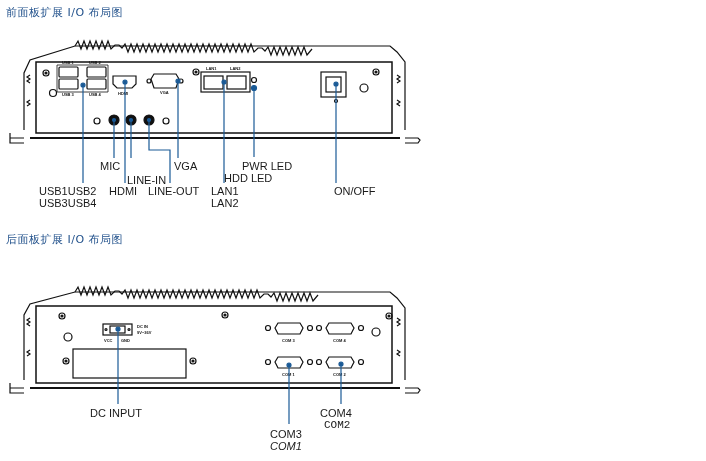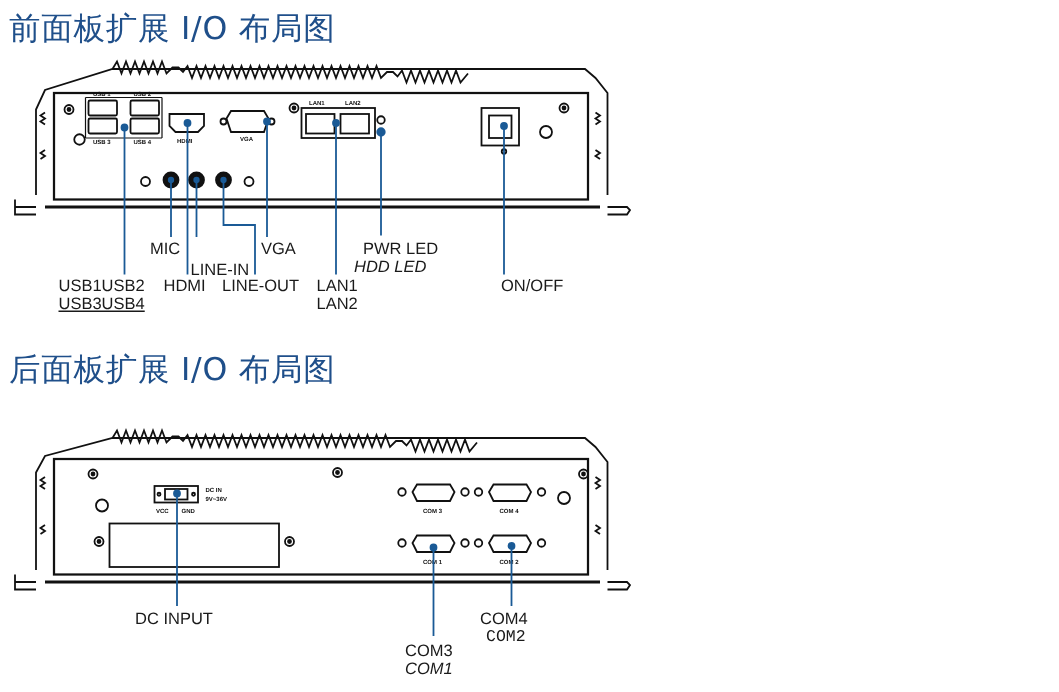--- a/index.html
+++ b/index.html
@@ -1,17 +1,17 @@
 <!DOCTYPE html>
 <html><head>
 <meta charset="utf-8">
 <style>
   html,body{margin:0;padding:0;background:#ffffff;}
   body{width:706px;height:461px;position:relative;overflow:hidden;font-family:"Liberation Sans",sans-serif;}
-  .heading{position:absolute;left:6px;font-size:21px;color:#1f4f8a;font-family:"DejaVu Sans",sans-serif;letter-spacing:0.5px;}
+  .heading{position:absolute;left:6px;font-size:11px;color:#1f4f8a;font-family:"DejaVu Sans",sans-serif;letter-spacing:0.5px;}
   #h1{top:5px;}
   #h2{top:232px;}
   .lbl{position:absolute;font-size:11px;color:#1a1a1a;line-height:12px;white-space:nowrap;font-family:"Liberation Sans",sans-serif;}
   .tiny{font-size:4px;font-weight:bold;font-family:"Liberation Sans",sans-serif;fill:#111;}
   svg{position:absolute;left:0;top:0;}
 </style>
 </head>
 <body>
 
 <div id="h1" class="heading">前面板扩展 I/O 布局图</div>
@@ -168,26 +168,26 @@
     <path d="M289 365 L289 424"></path>
     <circle cx="341" cy="364" r="2" fill="#1a5a96"></circle>
     <path d="M341 364 L341 404"></path>
   </g>
 </svg>
 
 <div class="lbl" style="left:100px;top:160px;">MIC</div>
 <div class="lbl" style="left:127px;top:160px;margin-top:14px;">LINE-IN</div>
 <div class="lbl" style="left:174px;top:160px;">VGA</div>
 <div class="lbl" style="left:39px;top:185px;text-align:right;">USB1USB2</div>
-<div class="lbl" style="left:39px;top:197px;text-decoration:underline;">USB3USB4</div>
+<div class="lbl" style="left:39px;top:197px;">USB3USB4</div>
 <div class="lbl" style="left:109px;top:185px;">HDMI</div>
 <div class="lbl" style="left:148px;top:185px;">LINE-OUT</div>
 <div class="lbl" style="left:211px;top:185px;">LAN1</div>
 <div class="lbl" style="left:211px;top:197px;">LAN2</div>
 <div class="lbl" style="left:242px;top:160px;">PWR LED</div>
-<div class="lbl" style="left:236px;top:172px;font-style:italic;">HDD LED</div>
+<div class="lbl" style="left:224px;top:172px;">HDD LED</div>
 <div class="lbl" style="left:334px;top:185px;">ON/OFF</div>
 
 <div class="lbl" style="left:90px;top:407px;">DC INPUT</div>
 <div class="lbl" style="left:270px;top:428px;">COM3</div>
 <div class="lbl" style="left:270px;top:440px;font-style:italic;">COM1</div>
 <div class="lbl" style="left:320px;top:407px;">COM4</div>
 <div class="lbl" style="left:324px;top:419px;font-family:Liberation Mono, monospace;">COM2</div>
 
 </body></html>

